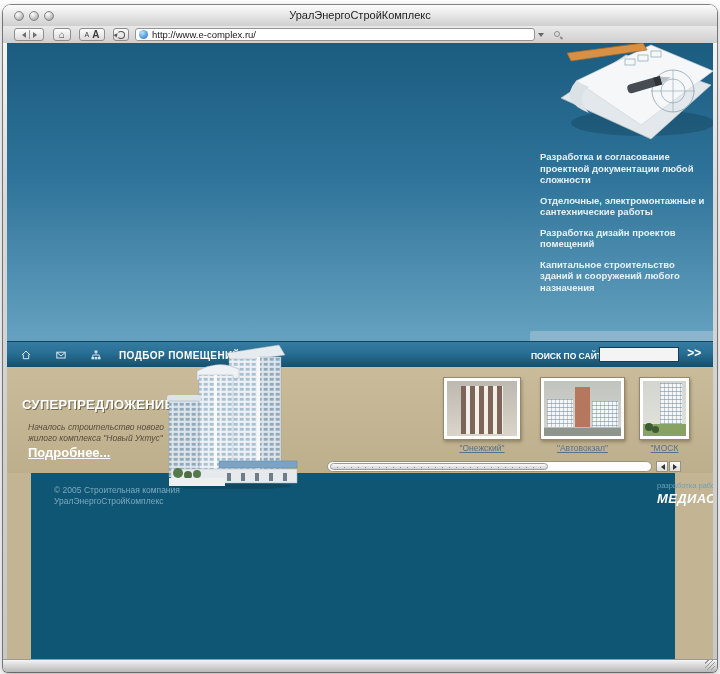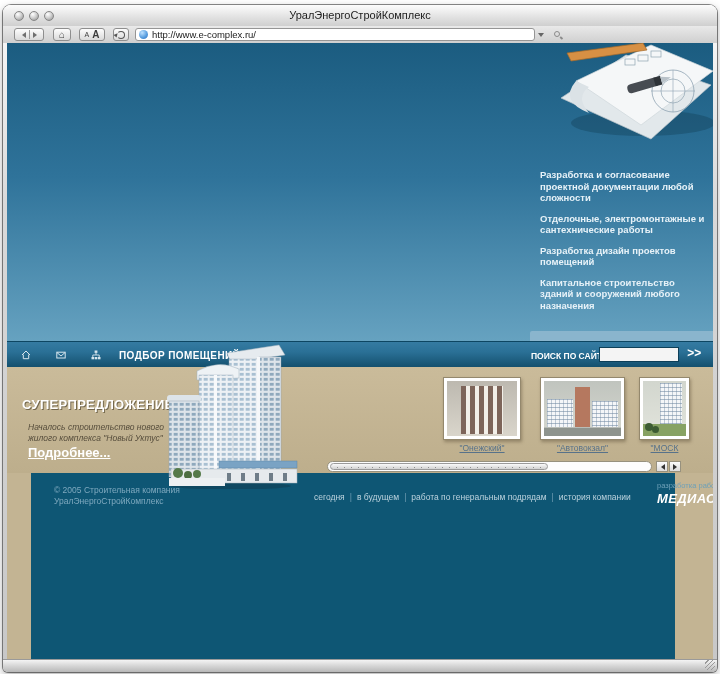--- a/index.html
+++ b/index.html
@@ -54,21 +54,21 @@
   .mag:after { content:""; position:absolute; left:5px; top:5px; width:3px; height:1.5px;
     background:#8b8b8b; transform:rotate(40deg); }
 
   
   .viewport { position:absolute; left:4px; top:38px; width:706px; height:616px;
     overflow:hidden; background:#c3b493; }
 
   .hero { position:absolute; left:0; top:0; width:706px; height:298px;
     background:linear-gradient(180deg,#1b5c80 0%,#2f739a 45%,#66a2c0 100%); }
   .blueprint { position:absolute; right:0; top:0; width:182px; height:98px; }
-  .services { position:absolute; left:533px; top:108px; width:166px;margin-top:18px; }
+  .services { position:absolute; left:533px; top:108px; width:166px; }
   .services .svc { font-size:9.5px; font-weight:bold; color:#e7f2f8;
     line-height:11.5px; margin-bottom:9px; }
 
   .rooms-tab { position:absolute; left:523px; top:288px; right:0; height:10px;
     background:#8ab5cd; border-radius:2px 0 0 0; }
 
   .navbar { position:absolute; left:0; top:298px; width:706px; height:26px;
     background:linear-gradient(180deg,#357ba2 0%,#2a7096 40%,#14506e 100%);
     border-top:1px solid #0d4662; }
   .nicon { position:absolute; top:8px; width:10px; height:10px; cursor:pointer; }
@@ -297,23 +297,20 @@
       </div>
       <div class="gs-btn gs-right">
         <span class="tri r"></span>
       </div>
     </div>
 
     <div class="footer">
       <div class="copyright">
         <span>© 2005 Строительная компания</span><br>
         <span>УралЭнергоСтройКомплекс</span>
-      </div>
-      <div class="flinks">
-        <span class="fl">сегодня</span><span class="sep">|</span><span class="fl">в будущем</span><span class="sep">|</span><span class="fl">работа по генеральным подрядам</span><span class="sep">|</span><span class="fl">история компании</span>
       </div>
       <div class="credit">
         <div class="clabel">разработка работы:</div>
         <div class="cname">МЕДИАСАЙТ</div>
       </div>
     </div>
 
     <svg class="building" viewBox="0 0 134 152">
       <defs>
         <pattern id="win" width="6" height="5" patternUnits="userSpaceOnUse">

